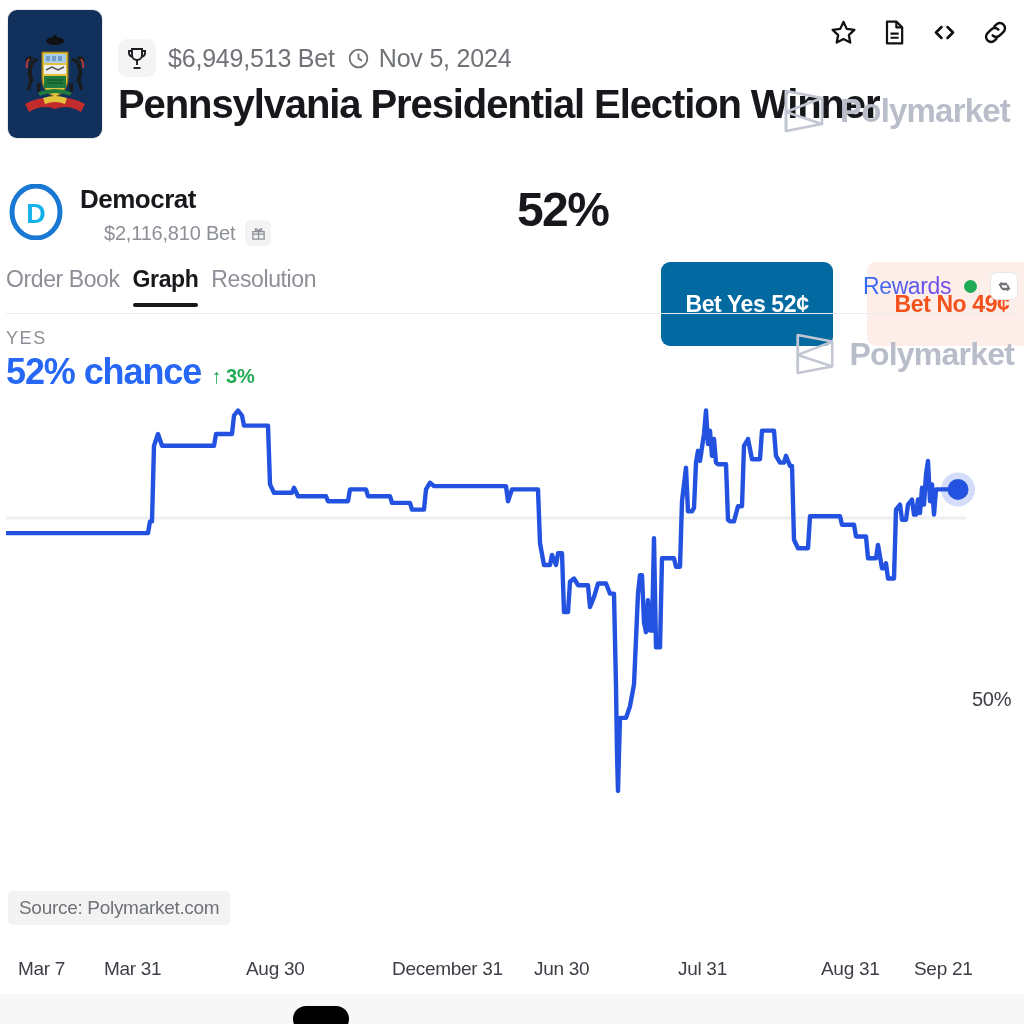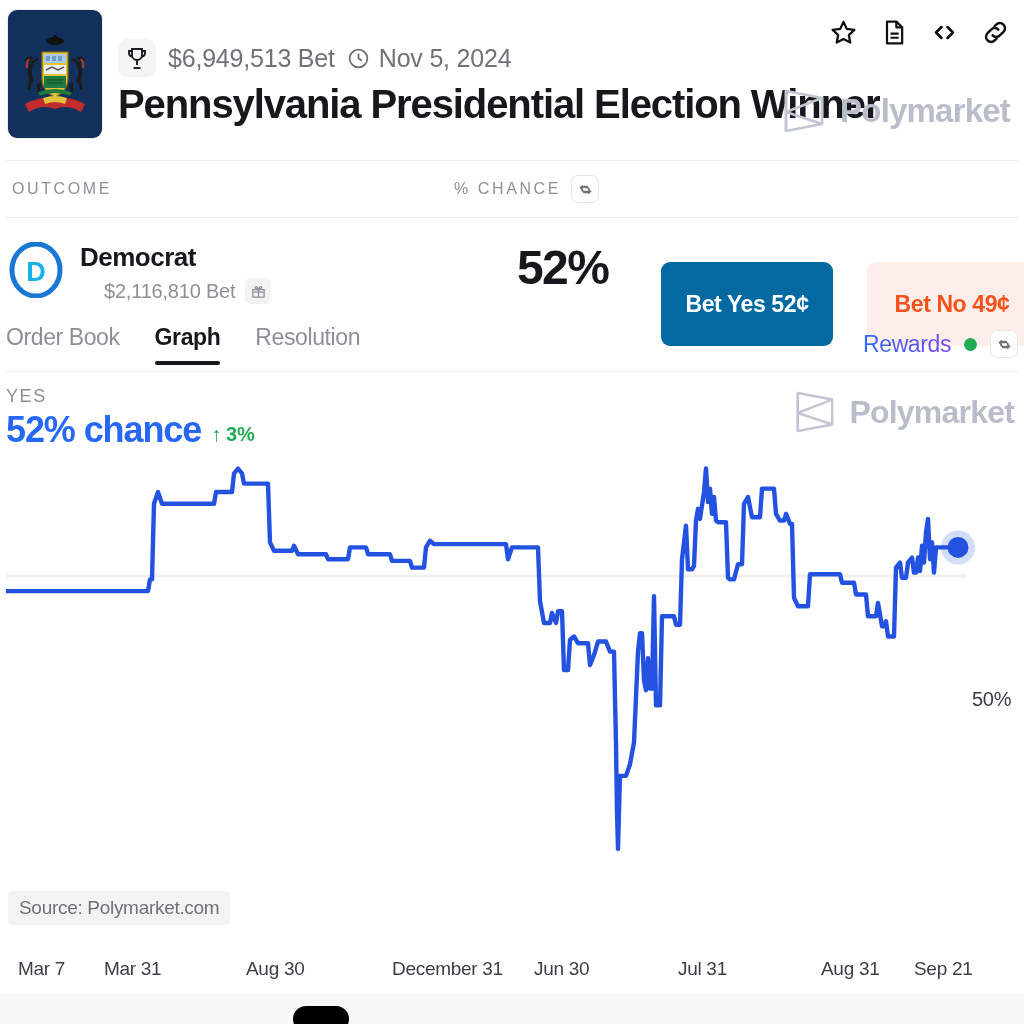--- a/index.html
+++ b/index.html
@@ -106,21 +106,21 @@
     color: #f4521d; font-size: 23px; font-weight: 700; letter-spacing: -.4px;
     font-family: "Liberation Sans", sans-serif;
     margin-left: 20px;
   }
 
   
   .tabs-bar {
     position: relative; height: 56px; margin: 0 6px;
     border-bottom: 1px solid #ededef;
   }
-  .tabs { position: absolute; left: 0; top: 8px; display: flex; gap: 35px; }
+  .tabs { position: absolute; left: 0; top: 8px; display: flex; gap: 13px; }
   .tab {
     font-size: 23px; color: #8c9096; letter-spacing: -.4px; cursor: pointer;
     padding-bottom: 14px; position: relative;
   }
   .tab.active { color: #16181c; font-weight: 700; }
   .tab.active::after {
     content: ""; position: absolute; left: 0; right: 0; bottom: 0;
     height: 4px; background: #16181c; border-radius: 2px;
   }
   .rewards-wrap {
@@ -277,34 +277,20 @@
     <div class="pm-logo-hdr">
       <svg width="44" height="46" viewBox="0 0 44 46">
         <path d="M4 3 L40 10 L4 24 L40 36 L4 43 Z" fill="none" stroke="#c2c6d2" stroke-width="2.6" stroke-linejoin="round"></path>
         <path d="M4 3 V43" stroke="#c2c6d2" stroke-width="2.6"></path>
         <path d="M40 10 V36" stroke="#c2c6d2" stroke-width="2.6"></path>
       </svg>
       <span class="pm-word">Polymarket</span>
     </div>
   </div>
 
-  <div class="outcome-bar">
-    <span class="col-outcome">OUTCOME</span>
-    <span class="col-chance">
-      <span>% CHANCE</span>
-      <span class="refresh-btn">
-        <svg width="15" height="15" viewBox="0 0 24 24" fill="none" stroke="#6f7277" stroke-width="2.2" stroke-linecap="round">
-          <path d="M4 9h10a4 4 0 0 1 0 8H9"></path>
-            <path d="M7 6 4 9l3 3"></path>
-          <path d="M20 15H10a4 4 0 0 1 0-8h5"></path>
-            <path d="M17 18l3-3-3-3"></path>
-        </svg>
-      </span>
-    </span>
-  </div>
 
   <div class="outcome-row">
     <span class="dem-avatar">
       <svg width="54" height="56" viewBox="0 0 54 56">
         <ellipse cx="27" cy="28" rx="24" ry="26" fill="none" stroke="#1878d4" stroke-width="5"></ellipse>
         <text x="27" y="39" text-anchor="middle" font-family="Liberation Sans, sans-serif" font-size="27" font-weight="700" fill="#14b2e8">D</text>
       </svg>
     </span>
     <span class="dem-name">Democrat</span>
     <span class="dem-sub">

